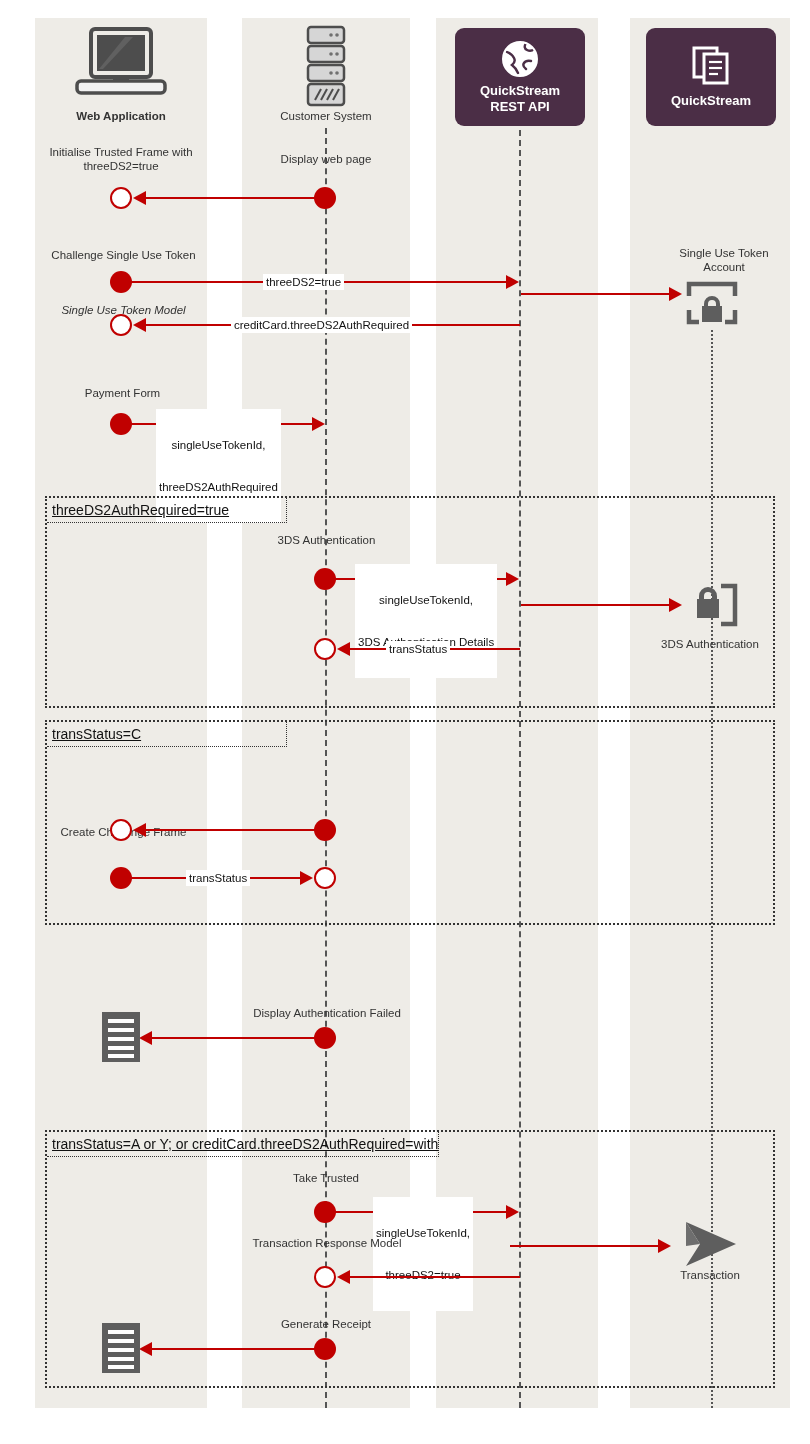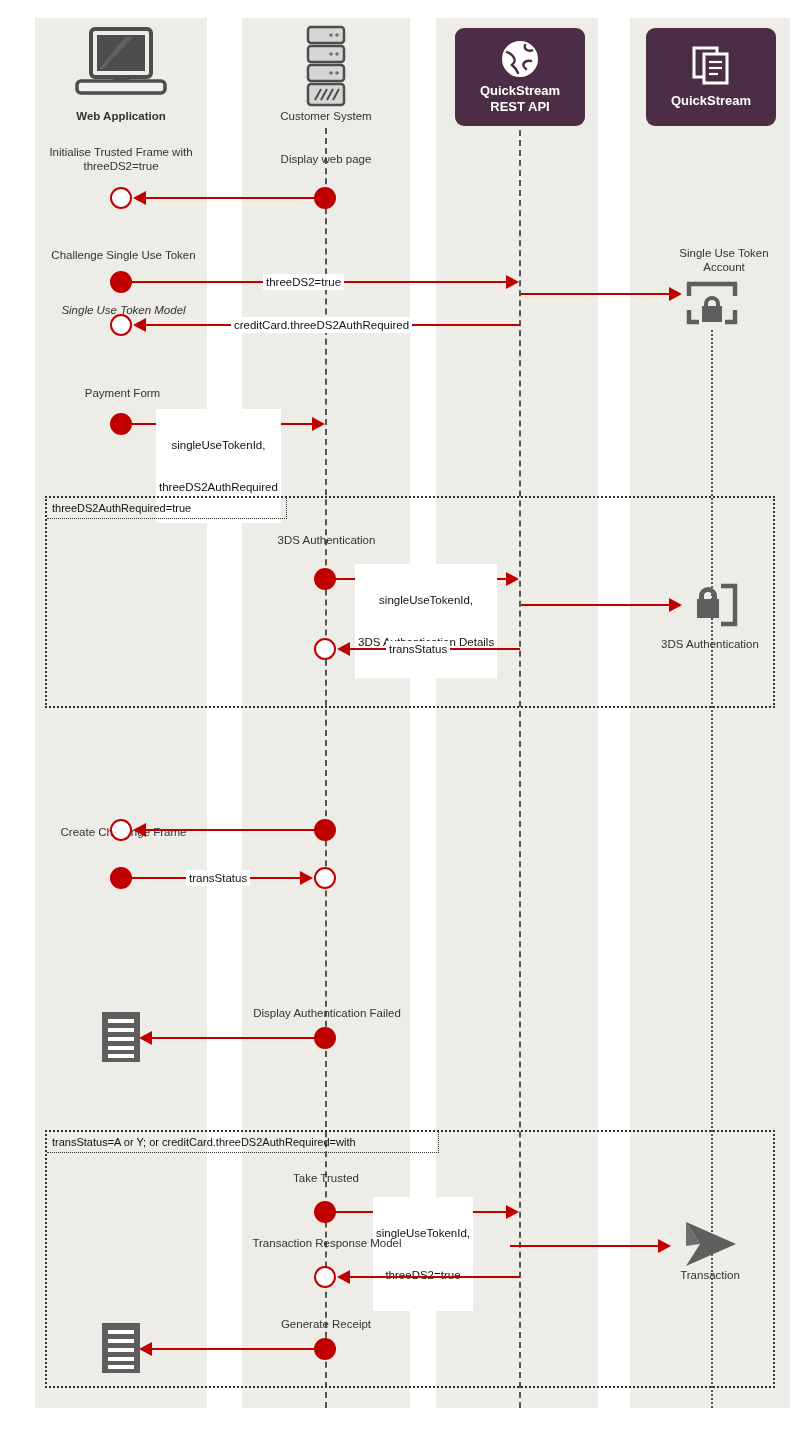--- a/index.html
+++ b/index.html
@@ -19,21 +19,21 @@
   .purple-box .pb-label{color:#ffffff;font-size:13px;font-weight:bold;text-align:center;line-height:16px;}
 
   
   .lifeline{position:absolute;width:0;border-left-width:2px;border-left-color:#555555;}
   .ll-dash{border-left-style:dashed;}
   .ll-dot{border-left-style:dotted;}
 
   
   .fragment{position:absolute;border:2px dotted #333333;box-sizing:border-box;}
   .frag-tag{position:absolute;top:0;left:0;border-right:1.5px dotted #333;border-bottom:1.5px dotted #333;
-     background:transparent;font-size:11px;color:#111;padding:4px 8px 4px 5px;white-space:nowrap;box-sizing:border-box;}
+     background:transparent;font-size:14px;color:#111;padding:4px 8px 4px 5px;white-space:nowrap;box-sizing:border-box;text-decoration:underline;}
 
   
   .msg-line{position:absolute;height:0;border-top:2.5px solid #c00000;}
   .arrow-h{position:absolute;width:0;height:0;border-top:7px solid transparent;border-bottom:7px solid transparent;}
   .arrow-right{border-left:13px solid #c00000;}
   .arrow-left{border-right:13px solid #c00000;}
 
   .dot-filled{position:absolute;width:22px;height:22px;border-radius:50%;background:#c00000;}
   .dot-open{position:absolute;width:22px;height:22px;border-radius:50%;background:#ffffff;border:2.5px solid #c00000;box-sizing:border-box;}
 
@@ -177,20 +177,23 @@
     <path d="M14 16 a9 9 0 0 1 18 0 v5 h-5 v-5 a4 4 0 0 0 -8 0 v5 h-5 z" fill="#5e5e5e"></path>
     <rect x="12" y="19" width="22" height="19" fill="#5e5e5e"></rect>
   </svg>
   <div class="caption" style="left:634px;top:637px;width:152px;">3DS Authentication</div>
 
   <div class="msg-line" style="left:341px;top:648px;width:179px;"></div>
   <div class="arrow-h arrow-left" style="left:337px;top:642px;"></div>
   <div class="dot-open" style="left:314px;top:638px;"></div>
   <div class="msg-label" style="left:386px;top:641px;">transStatus</div>
 
+  <div class="fragment" style="left:45px;top:720px;width:730px;height:205px;">
+    <div class="frag-tag" style="width:240px;">transStatus=C</div>
+  </div>
   <div class="caption" style="left:36px;top:785px;width:175px;margin-top:40px;">Create Challenge Frame</div>
   <div class="msg-line" style="left:137px;top:829px;width:188px;"></div>
   <div class="arrow-h arrow-left" style="left:133px;top:823px;"></div>
   <div class="dot-open" style="left:110px;top:819px;"></div>
   <div class="dot-filled" style="left:314px;top:819px;"></div>
 
   <div class="msg-line" style="left:127px;top:877px;width:182px;"></div>
   <div class="arrow-h arrow-right" style="left:300px;top:871px;"></div>
   <div class="dot-filled" style="left:110px;top:867px;"></div>
   <div class="dot-open" style="left:314px;top:867px;"></div>

